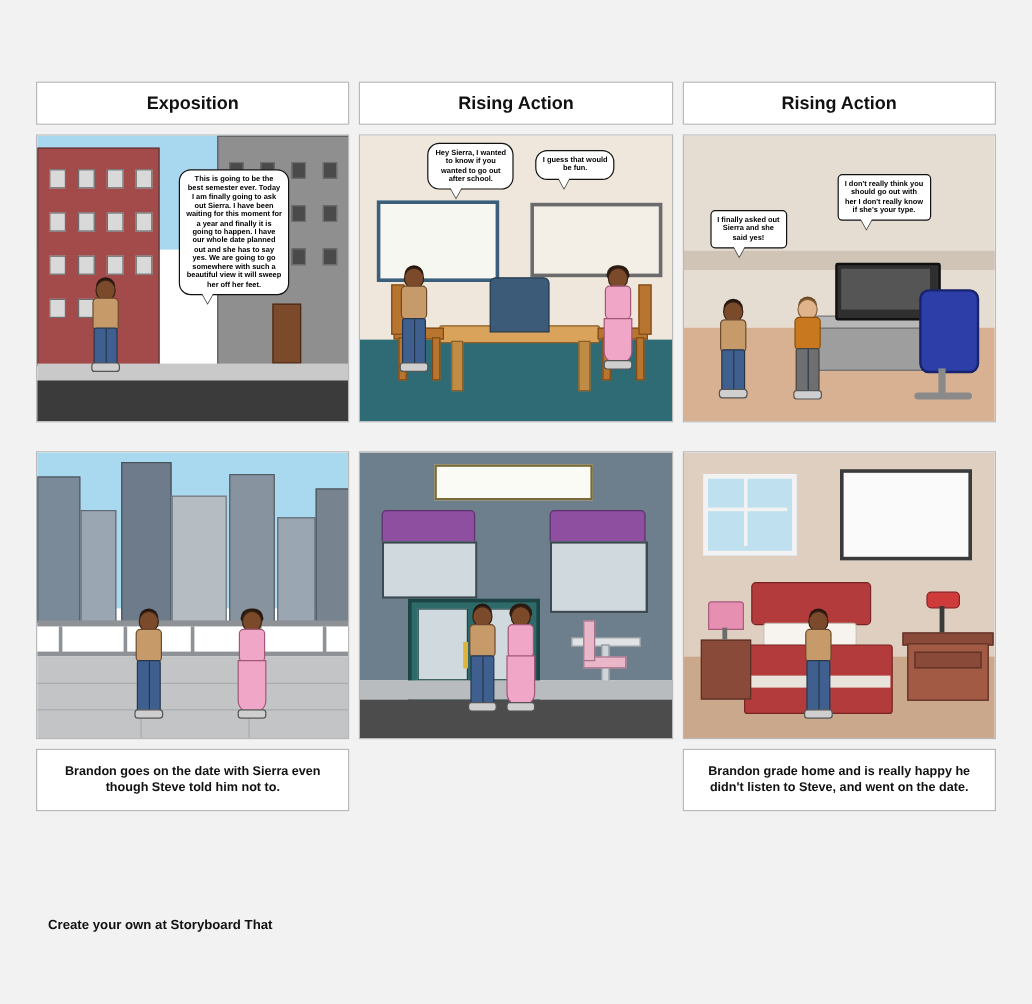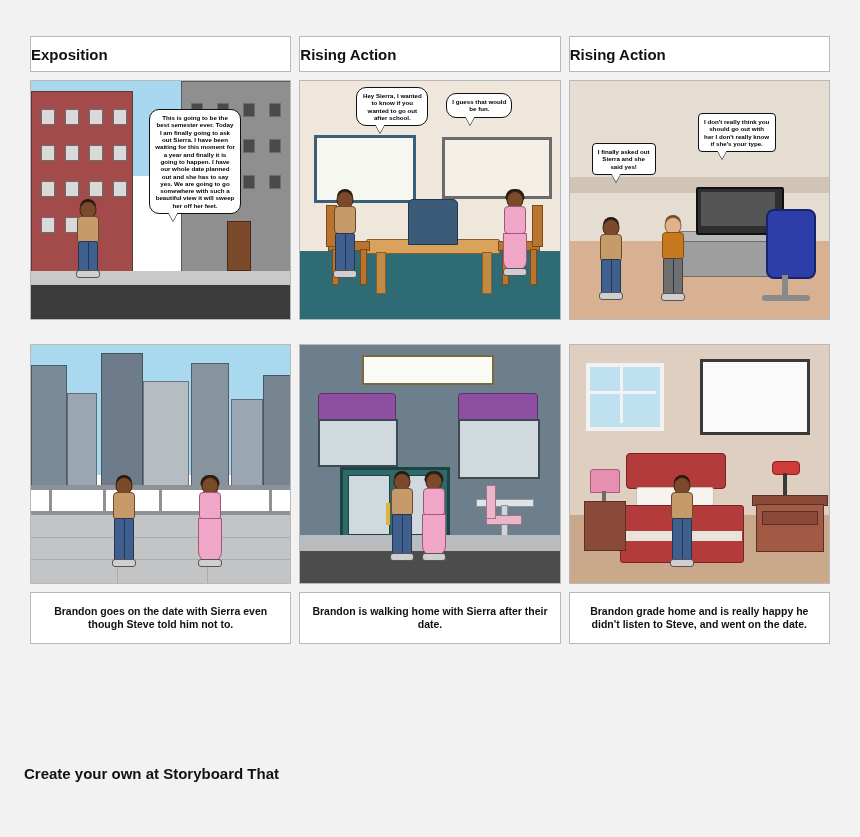--- a/index.html
+++ b/index.html
@@ -24,23 +24,25 @@
     display:flex;
     flex-direction:column;
     gap:8px;
   }
   .title-box{
     border:1px solid #b9b9b9;
     background:#ffffff;
     height:34px;
     display:flex;
     align-items:center;
+    justify-content:center;
     font-weight:bold;
     font-size:15px;
     color:#111;
+    margin-top:32px;
   }
   .art{
     height:238px;
     border:1px solid #b9b9b9;
     background:#fff;
     position:relative;
     overflow:hidden;
   }
   .caption-box{
     border:1px solid #b9b9b9;
@@ -54,23 +56,23 @@
   }
   .caption-box span{
     font-size:10.5px;
     font-weight:bold;
     text-align:center;
     color:#111;
     line-height:1.25;
   }
   .footer{
     position:absolute;
-    left:24px;
+    left:40px;
     top:765px;
-    font-size:15px;
+    font-size:11px;
     font-weight:bold;
     color:#111;
   }
   .abs{position:absolute;}
 
   
   .bubble{
     position:absolute;
     background:#fff;
     border:1px solid #111;
@@ -361,23 +363,20 @@
         </div>
         <div class="person girl" style="left:118px;top:128px;width:32px;height:92px;">
           <div class="p-hair"></div>
           <div class="p-head"></div>
           <div class="p-torso"></div>
           <div class="p-legs" style="top:41px;height:40px;"></div>
           <div class="p-shoes" style="top:80px;"></div>
         </div>
       </div>
 
-      <div class="caption-box">
-        <span>Brandon is walking home with Sierra after their date.</span>
-      </div>
     </div>
 
     <div class="cell">
 
       <div class="art">
         <div class="abs" style="left:0;top:0;width:100%;height:170px;background:#dfcfc0;"></div>
         <div class="abs" style="left:0;top:170px;width:100%;height:68px;background:#c9a88c;"></div>
 
         <div class="abs" style="left:16px;top:18px;width:70px;height:60px;background:#bfe0ef;border:4px solid #f2f2f2;"></div>
         <div class="abs" style="left:50px;top:18px;width:3px;height:60px;background:#f2f2f2;"></div>

